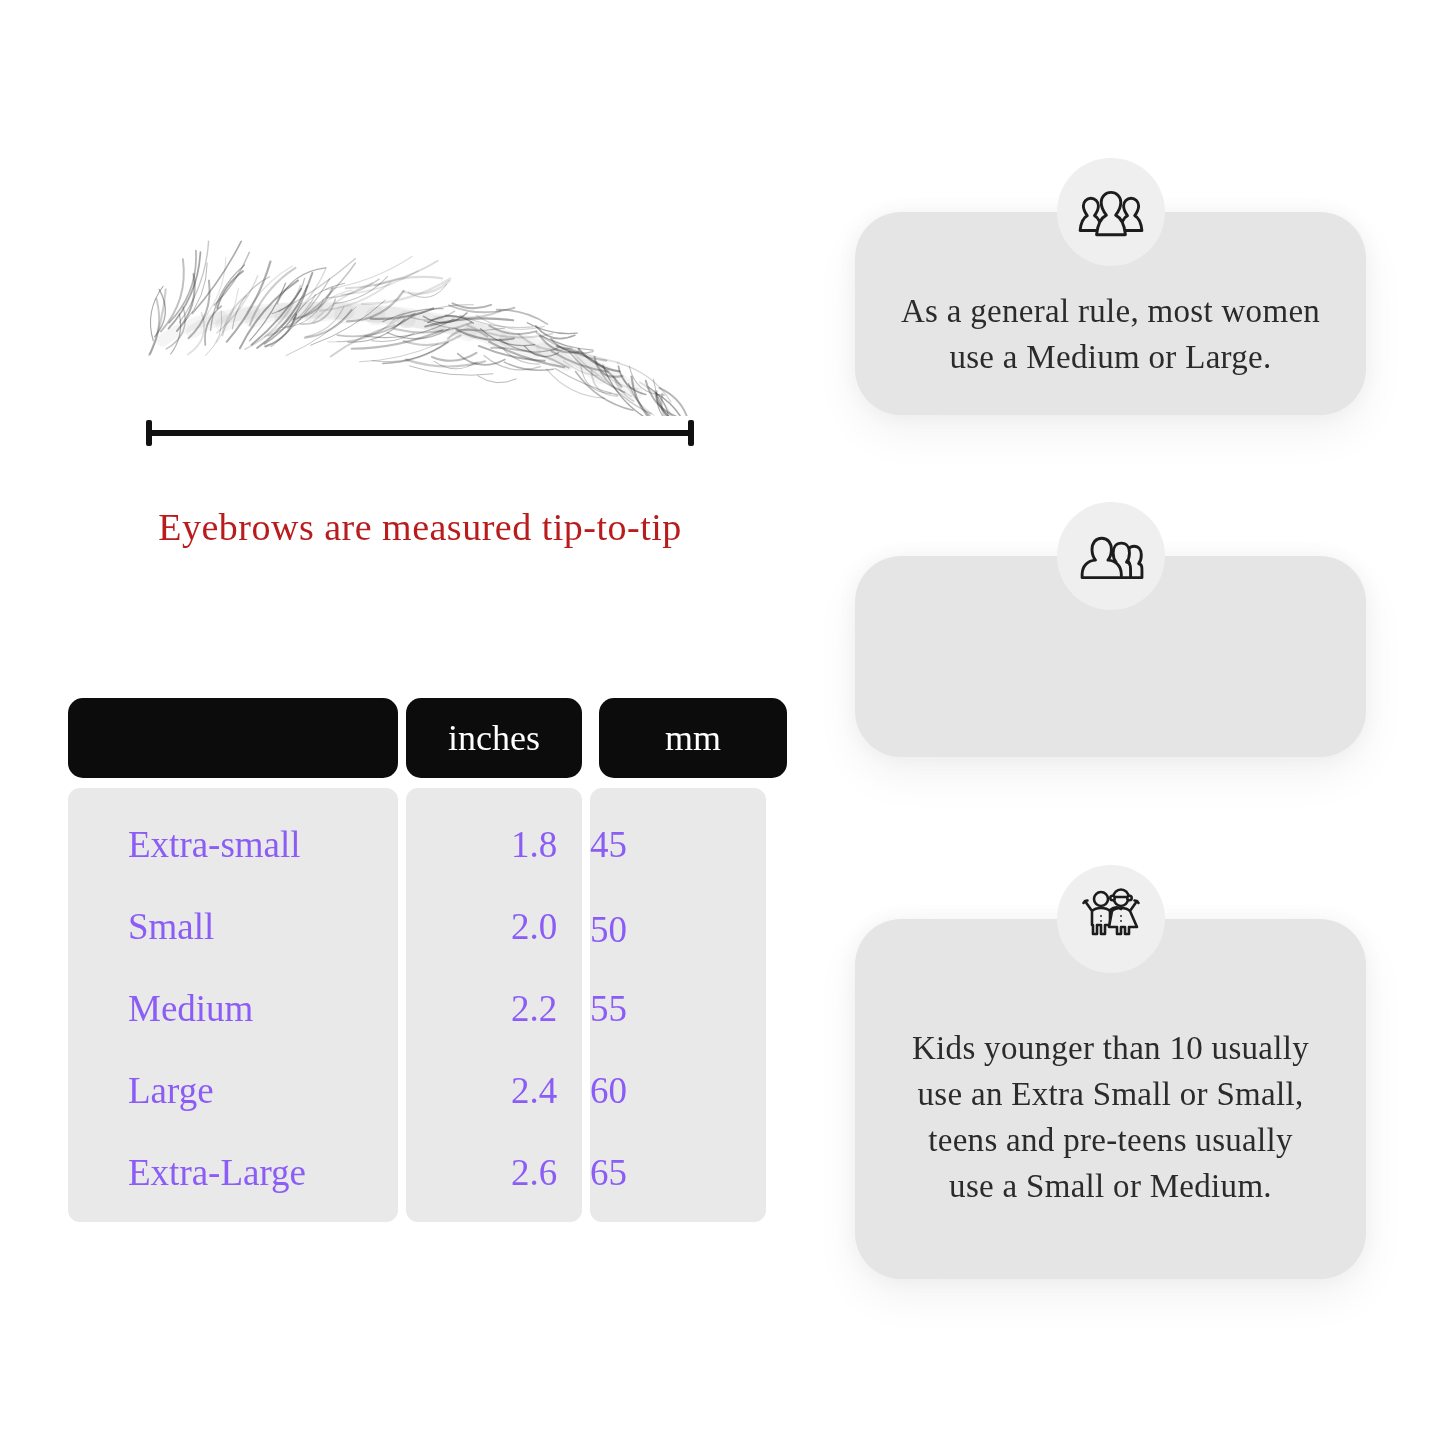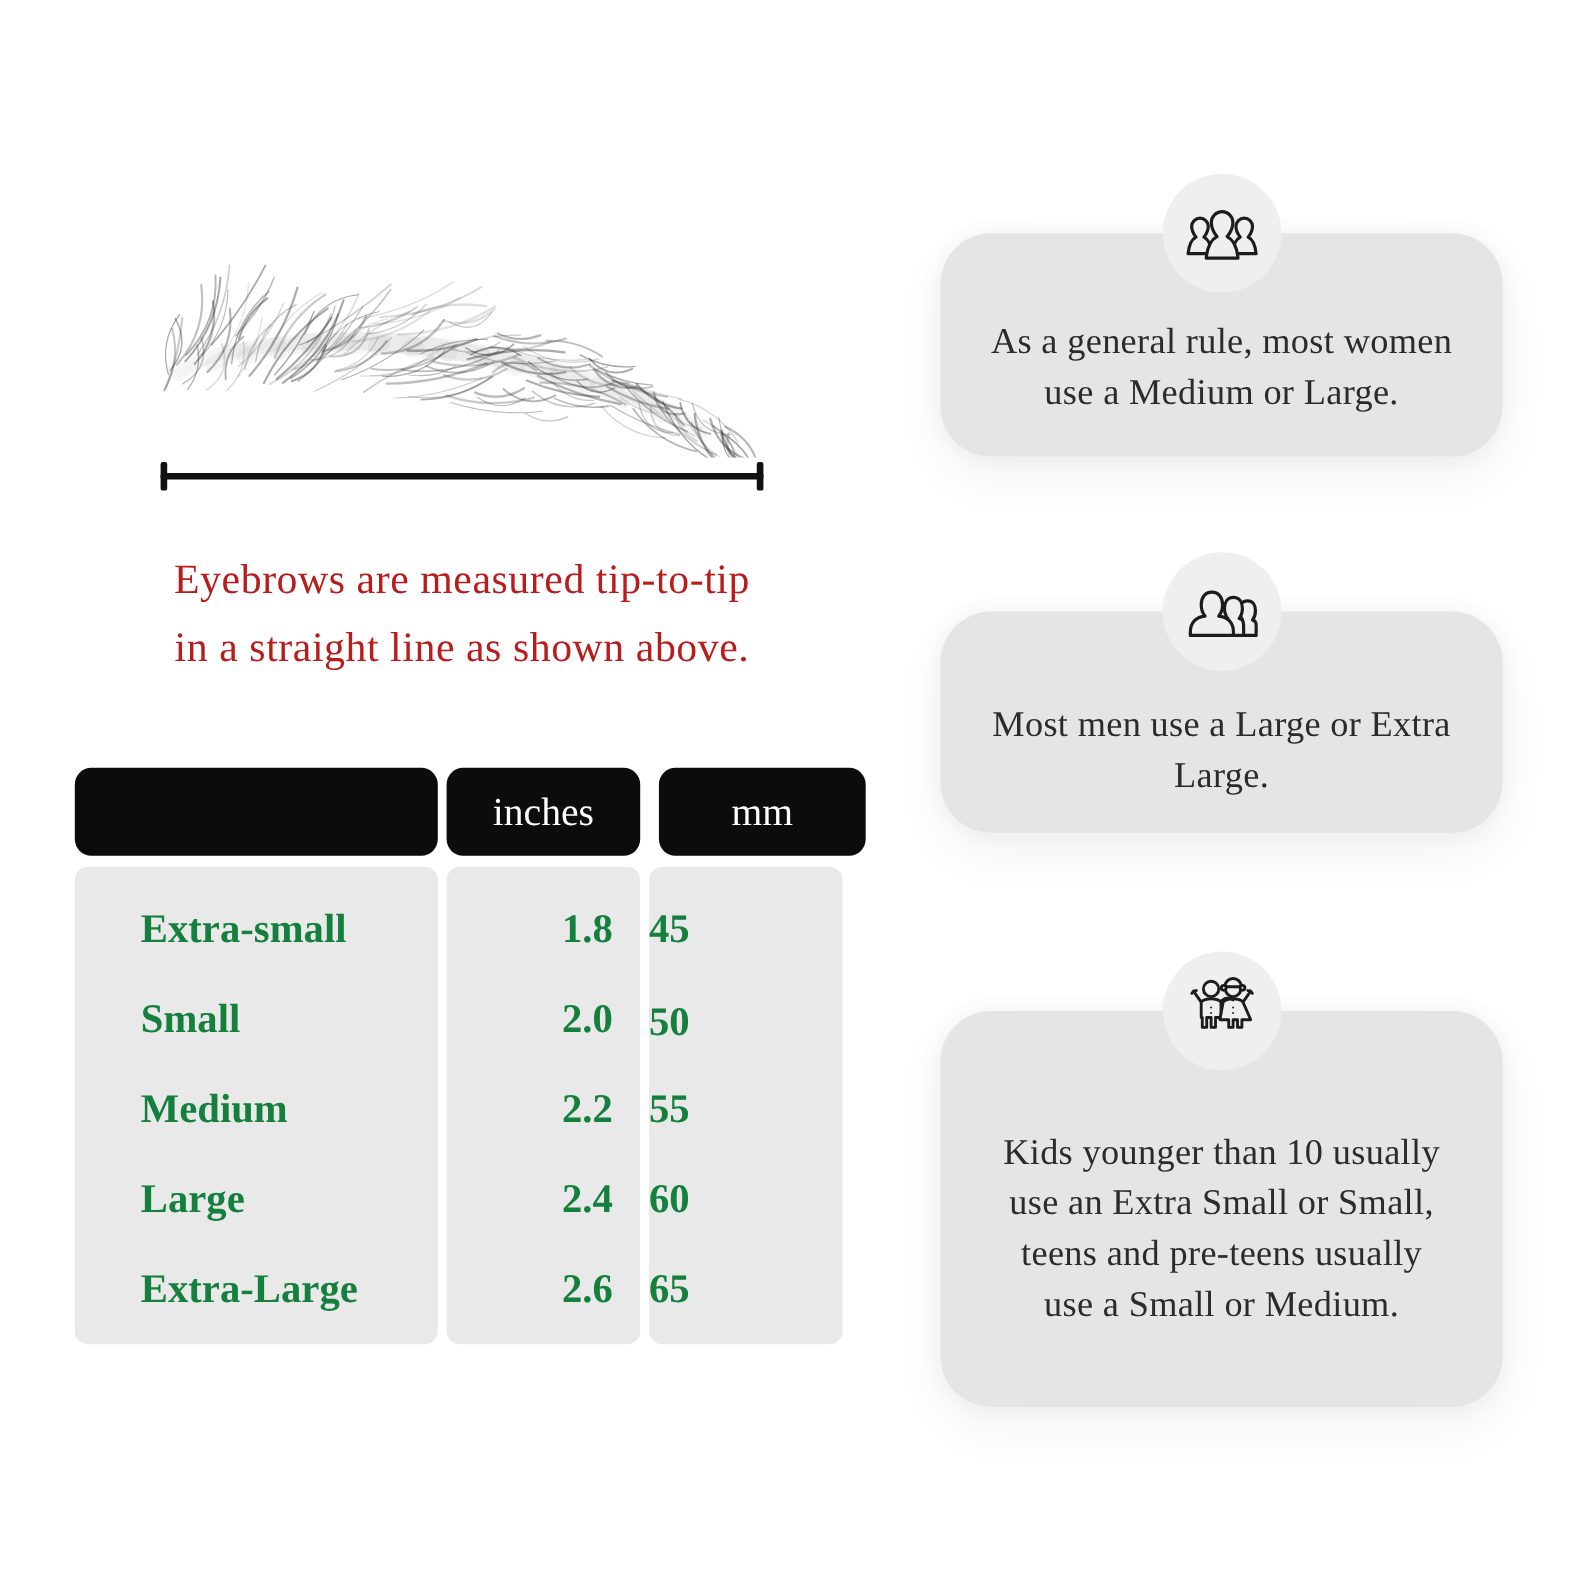--- a/index.html
+++ b/index.html
@@ -40,21 +40,21 @@
   .th3{left:599px;width:188px;text-align:center;}
 
   .tb{
     top:788px;height:434px;background:#e9e9e9;border-radius:12px;
   }
   .tb1{left:68px;width:330px;}
   .tb2{left:406px;width:176px;}
   .tb3{left:590px;width:176px;}
 
   .cell{
-    height:48px;font-size:37px;line-height:48px;color:#15803d;font-weight:bold;
+    height:48px;font-size:37px;line-height:48px;color:#8b5cf6;
   }
   .cell.label{left:128px;width:268px;text-align:left;}
   .cell.inches{left:406px;width:176px;text-align:center;padding-left:40px;}
   .cell.mm{left:590px;width:176px;text-align:left;}
 
   
   .card{
     left:855px;width:511px;
     background:#e5e5e5;border-radius:46px;
     box-shadow:0 18px 45px rgba(0,0,0,.055), 0 0 22px rgba(0,0,0,.045);
@@ -252,21 +252,20 @@
   </svg>
 
 <div class="abs measure-wrap">
   <div class="measure-cap left"></div>
   <div class="measure-bar"></div>
   <div class="measure-cap right"></div>
 </div>
 
 <div class="abs caption">
   <div>Eyebrows are measured tip-to-tip</div>
-  <div>in a straight line as shown above.</div>
 </div>
 
 <div class="abs th th1"></div>
 <div class="abs th th2">inches</div>
 <div class="abs th th3">mm</div>
 
 <div class="abs tb tb1"></div>
 <div class="abs tb tb2"></div>
 <div class="abs tb tb3"></div>
 
@@ -308,21 +307,20 @@
   <div class="icon-circle">
     <svg width="66" height="52" viewBox="0 0 64 50" fill="none" stroke="#1c1c1c" stroke-width="2.8" stroke-linejoin="round" stroke-linecap="round">
 
       <path fill="#efeff0" d="M40,46 v-2 c0,-7 4,-11 10,-11.5 c-2,-2.5 -2.6,-5 -2.6,-8.5 c0,-5 2.6,-8.5 7,-8.5 c4.4,0 7,3.5 7,8.5 c0,3.5 -0.6,6 -2.6,8.5 c4,0.5 3.2,4.5 3.2,11.5 v2 Z"></path>
 
       <path fill="#efeff0" d="M26,46 v-2.5 c0,-7.5 4.5,-12 11,-12.5 c-2.2,-2.7 -2.9,-5.5 -2.9,-9 c0,-5.5 2.9,-9.5 7.9,-9.5 c5,0 7.9,4 7.9,9.5 c0,3.5 -0.7,6.3 -2.9,9 c4.5,0.5 4,5 4,12.5 v2.5 Z"></path>
 
       <path fill="#efeff0" d="M4,46 v-3 c0,-8.5 5.5,-13.5 13,-14 c-2.6,-3 -3.4,-6.2 -3.4,-10.2 c0,-6.3 3.4,-11 9.4,-11 c6,0 9.4,4.7 9.4,11 c0,4 -0.8,7.2 -3.4,10.2 c7.5,0.5 13,5.5 13,14 v3 Z"></path>
     </svg>
   </div>
-  <div class="card-text">Most men use a Large or Extra Large.</div>
 </div>
 
 <div class="abs card card3">
   <div class="icon-circle">
     <svg width="64" height="62" viewBox="0 0 64 62" fill="none" stroke="#1c1c1c" stroke-width="2.6" stroke-linejoin="round" stroke-linecap="round">
 
       <circle cx="22" cy="11" r="7" fill="#efeff0"></circle>
       <path fill="#efeff0" d="M13,23 L6,13 M6,13 l-1.5,2 M6,13 l2.5,-0.5
             M13,23 c2,-2 4,-3 9,-3 c5,0 7,1 9,3 v14 h-5 v9 h-4 v-9 h-4 v9 h-4 v-9 h-1 Z"></path>
       <circle cx="22" cy="28" r="0.9" fill="#1c1c1c" stroke="none"></circle>

